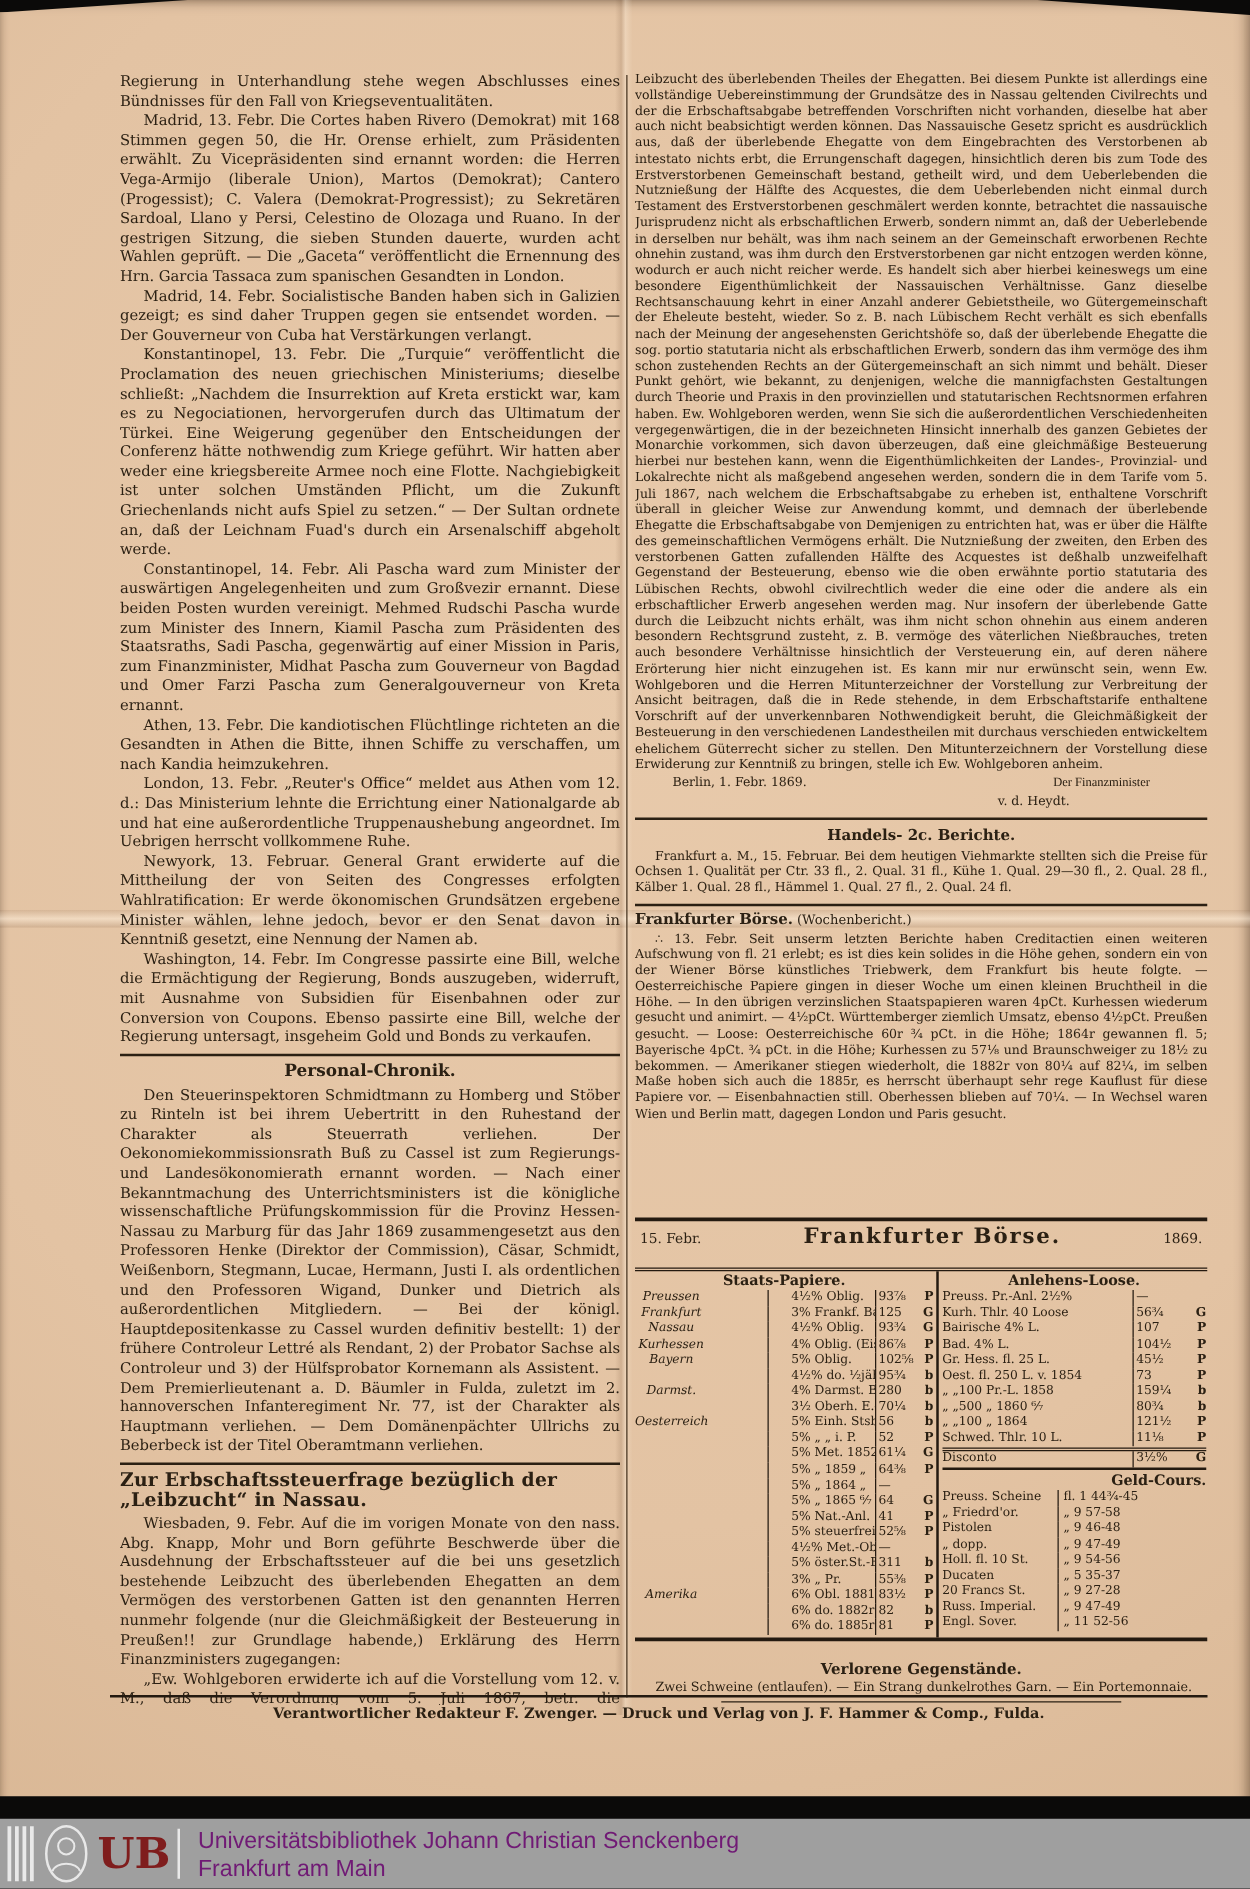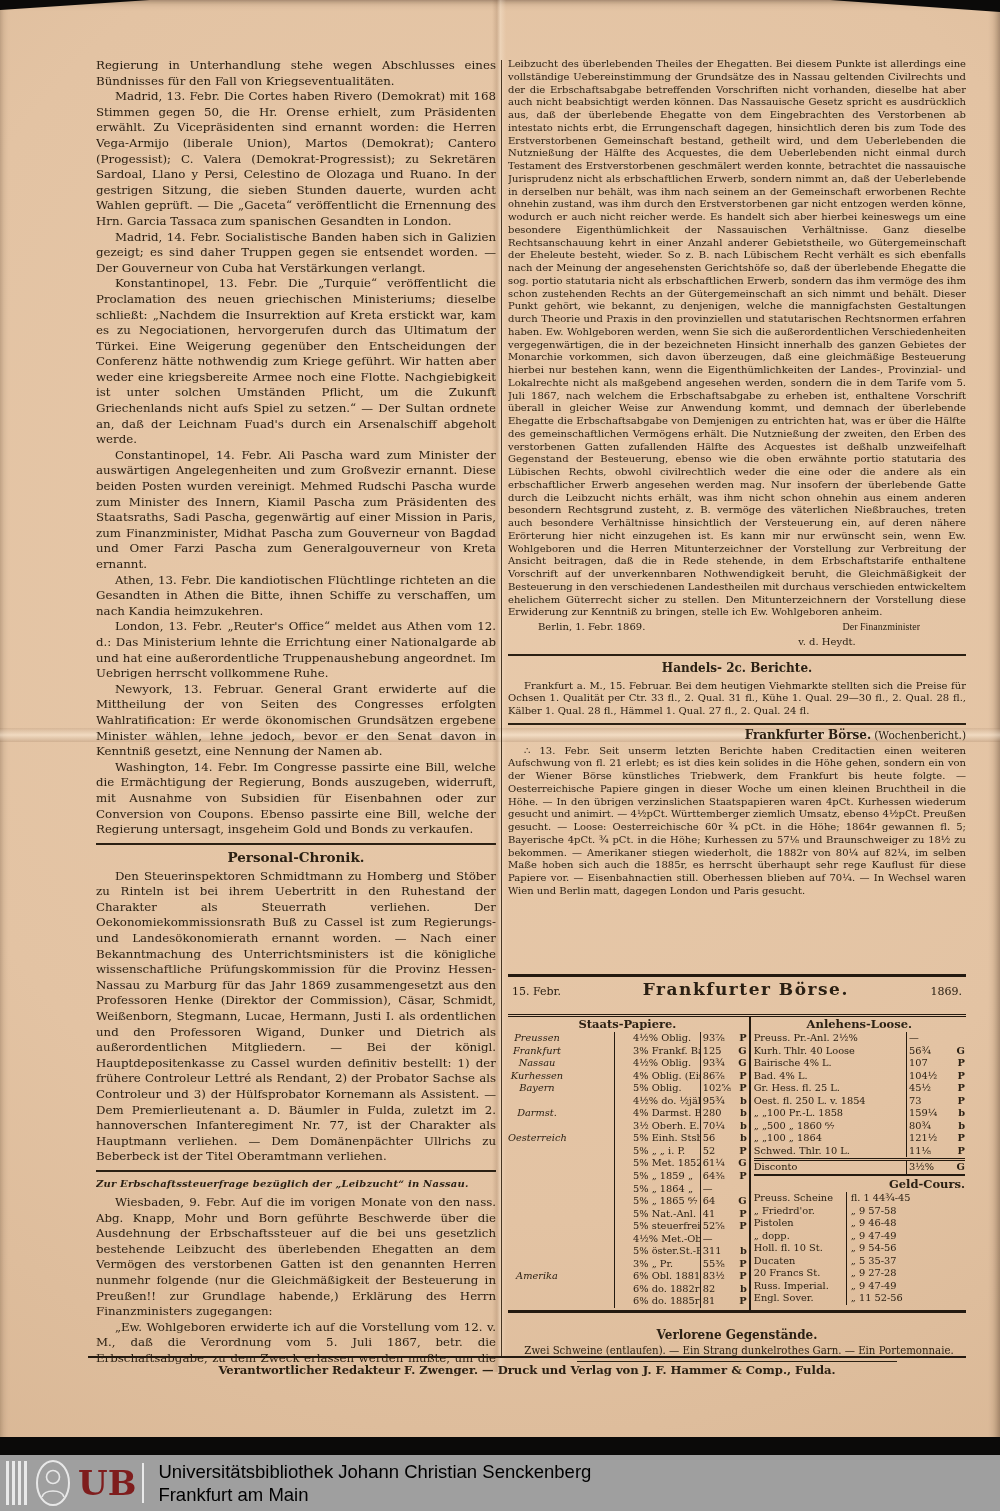--- a/index.html
+++ b/index.html
@@ -21,24 +21,24 @@
   .col-left{position:absolute;left:96px;top:58px;width:400px;height:1306px;overflow:hidden;
        font-size:11.8px;line-height:15.6px;text-align:justify;}
   .col-right{position:absolute;left:508px;top:58px;width:458px;height:1306px;overflow:hidden;}
   .rc-flow{position:absolute;left:0;top:0;right:0;height:916px;overflow:hidden;
        font-size:10px;line-height:12.75px;text-align:justify;}
   p{margin:0;text-indent:1.6em;}
   p.cont{text-indent:0;}
   .rule{border:0;border-top:2px solid #2b2013;margin:5px 0 4px;}
   .rule-thin{border:0;border-top:1px solid #2b2013;margin:4px 0 3px;}
   .sec-title{text-align:center;font-weight:bold;font-size:13.5px;line-height:17px;margin:1px 0 3px;text-indent:0;}
-  .sec-title-left{font-weight:bold;font-size:10px;line-height:16px;margin:1px 0 3px;text-indent:0;text-align:left;letter-spacing:.2px;font-style:italic;}
+  .sec-title-left{font-weight:bold;font-size:15px;line-height:16px;margin:1px 0 3px;text-indent:0;text-align:left;letter-spacing:.2px;}
   .sig{display:flex;justify-content:space-between;padding:2px 6px 2px 30px;}
   .sig-right{text-align:center;padding-right:40px;font-family:Liberation Serif, serif;}
-  .sub-head-line{text-align:right;margin:2px 0;}
+  .sub-head-line{text-align:left;margin:2px 0;}
   .sub-head-line .b{font-weight:bold;font-size:12px;}
   .sub-head-line .n{font-size:10.5px;}
   
   .boerse{position:absolute;left:0;right:0;top:916px;border-top:3px solid #241a10;border-bottom:3px solid #241a10;}
   .boerse-head{display:flex;justify-content:space-between;align-items:baseline;
        border-bottom:3px double #241a10;padding:2px 4px 15px;}
   .bh-side{font-size:11px;}
   .bh-title{font-size:17px;font-weight:bold;letter-spacing:1.5px;}
   .boerse-body{display:flex;align-items:stretch;}
   .sub-left{width:53%;box-sizing:border-box;border-right:2px solid #241a10;padding:0 2px 2px 0;}
@@ -62,21 +62,21 @@
        padding-top:5px;text-align:center;font-weight:bold;font-size:11.6px;}
   
   .black-strip{position:absolute;left:0;right:0;bottom:56px;height:18px;background:#0b0a09;}
   .banner{position:absolute;left:0;right:0;bottom:0;height:56px;background:#9f9f9f;
        display:flex;align-items:center;font-family:"Liberation Sans","DejaVu Sans",sans-serif;}
   .logo{display:flex;align-items:center;height:56px;padding-left:6px;}
   .bars{display:flex;gap:3px;margin-right:7px;}
   .bars i{display:block;width:3px;height:44px;background:#e9e9e9;}
   .ub-text{font-family:"DejaVu Serif",serif;font-weight:bold;font-size:34px;color:#7f1d1d;margin:0 6px 0 6px;}
   .logo-div{width:2px;height:40px;background:#e9e9e9;margin-right:14px;}
-  .banner-text{color:#000000;font-size:18.5px;line-height:23px;}
+  .banner-text{color:#701a75;font-size:18.5px;line-height:23px;}
 </style>
 </head>
 <body>
 
 <div class="paper">
   <div class="crease-h"></div>
   <div class="crease-v"></div>
   <div class="col-rule"></div>
 
   <div class="col-left">

